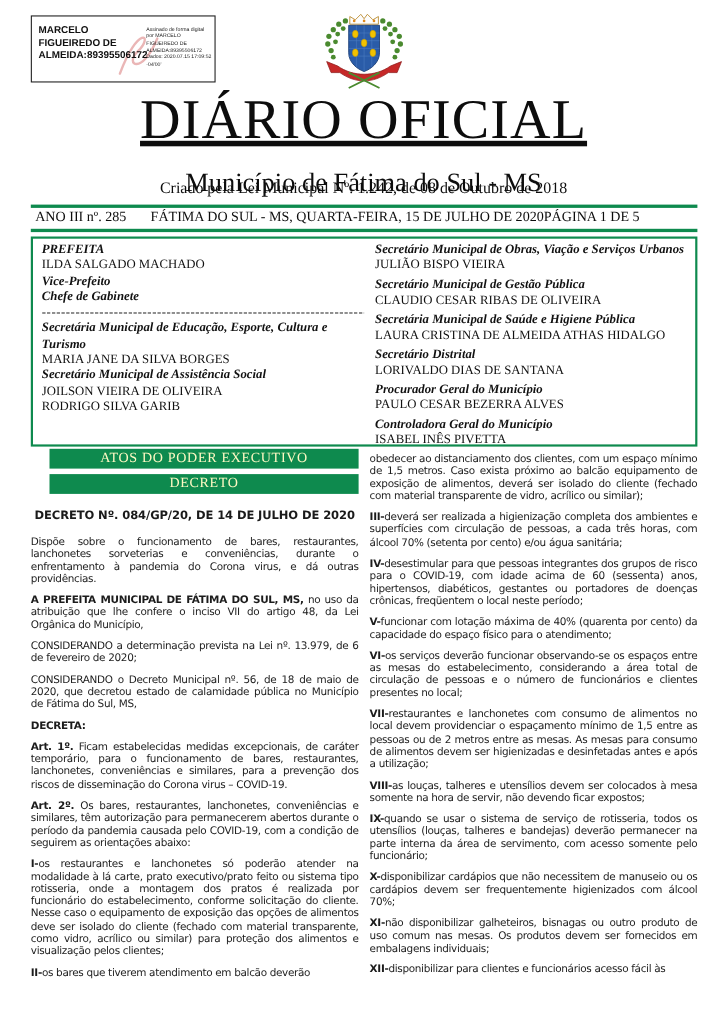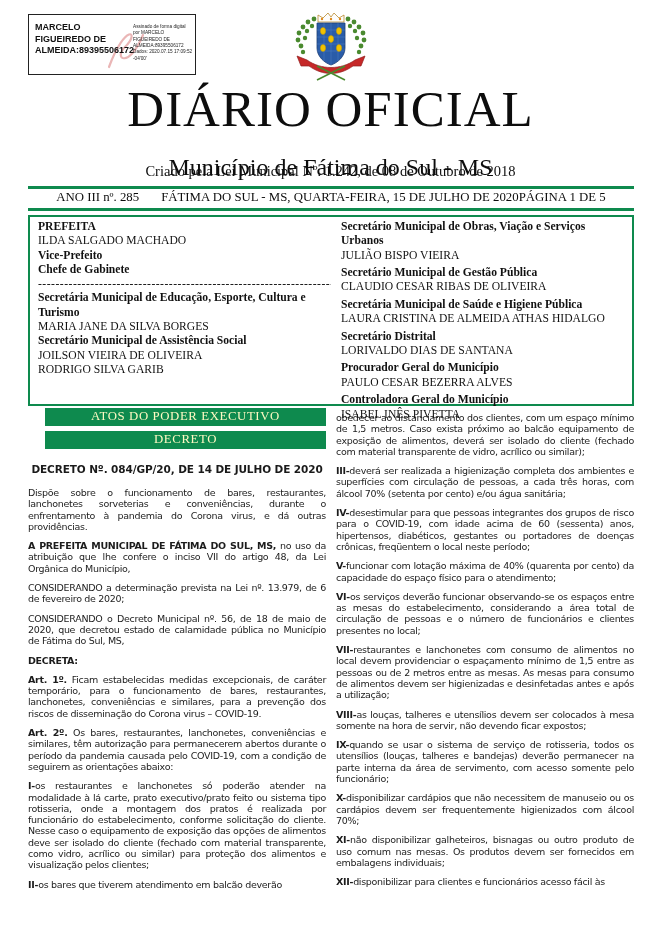--- a/index.html
+++ b/index.html
@@ -14,41 +14,41 @@
             font-family:"Liberation Sans",sans-serif;font-size:9px;font-weight:600;
             line-height:1.3;color:#111;}
   .sig-detail{position:absolute;left:104px;top:9px;width:60px;
               font-family:"Liberation Sans",sans-serif;font-size:4.7px;line-height:1.35;color:#222;}
 
   
   .crest{position:absolute;left:287px;top:8px;}
 
   
   .m-title{position:absolute;top:84px;left:0;width:100%;text-align:center;
-           font-size:51px;letter-spacing:1px;line-height:1;color:#0d0d0d;}
+           font-size:51px;letter-spacing:1px;line-height:1;color:#0d0d0d;text-decoration:underline;}
   .m-sub{position:absolute;top:136px;left:0;width:100%;text-align:center;
          font-size:24px;line-height:1;color:#0d0d0d;margin-top:19px;}
   .m-created{position:absolute;top:163px;left:0;width:100%;text-align:center;
              font-size:14.5px;color:#0d0d0d;}
 
   .rule{position:absolute;left:28px;width:606px;height:3px;background:var(--green);}
   .rule1{top:186px;}
   .rule2{top:208px;}
   .inforow{position:absolute;top:190px;left:32px;width:598px;display:flex;
-           justify-content:center;font-size:12.8px;color:#0d0d0d;}
+           justify-content:flex-start;font-size:12.8px;color:#0d0d0d;}
   .inforow .lgrp{display:flex;gap:22px;}
 
   
   .officials{position:absolute;left:28px;top:215px;width:606px;height:191px;
              border:2.5px solid var(--green);box-sizing:border-box;display:flex;
              padding:3px 8px 0 8px;font-size:11.6px;line-height:14.3px;}
   .ocol{width:50%;}
   .ocol.right{padding-left:10px;}
   .ocol.right .entry{margin-bottom:3.2px;}
-  .role{font-weight:bold;}
+  .role{font-weight:bold;font-style:italic;}
   .oname{font-weight:normal;}
   .odivider{white-space:nowrap;overflow:hidden;letter-spacing:.5px;}
 
   
   .decree{position:absolute;left:28px;top:408px;width:606px;display:flex;gap:10px;}
   .dcol{flex:1;min-width:0;}
   .dcol.right{padding-top:4px;}
   .banner{background:var(--green);color:#fef9c3;text-align:center;
           font-family:"Liberation Serif",serif;font-size:12.8px;letter-spacing:.6px;
           padding:1px 0 2px 0;margin-left:17px;margin-bottom:5px;}

